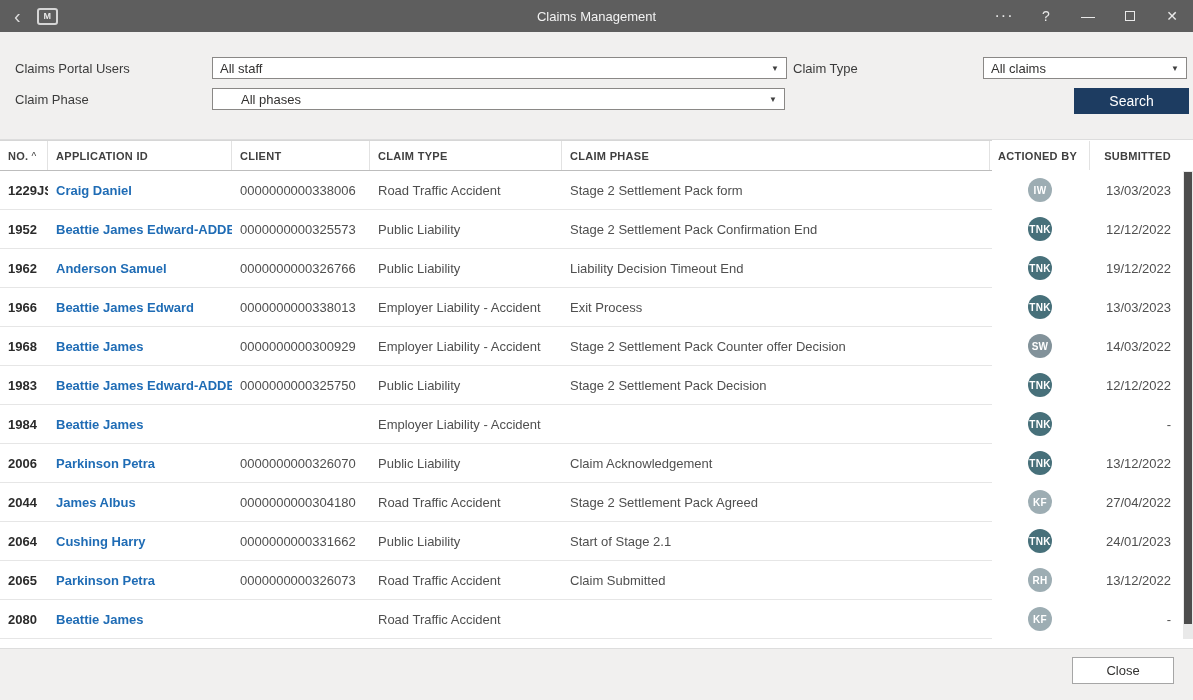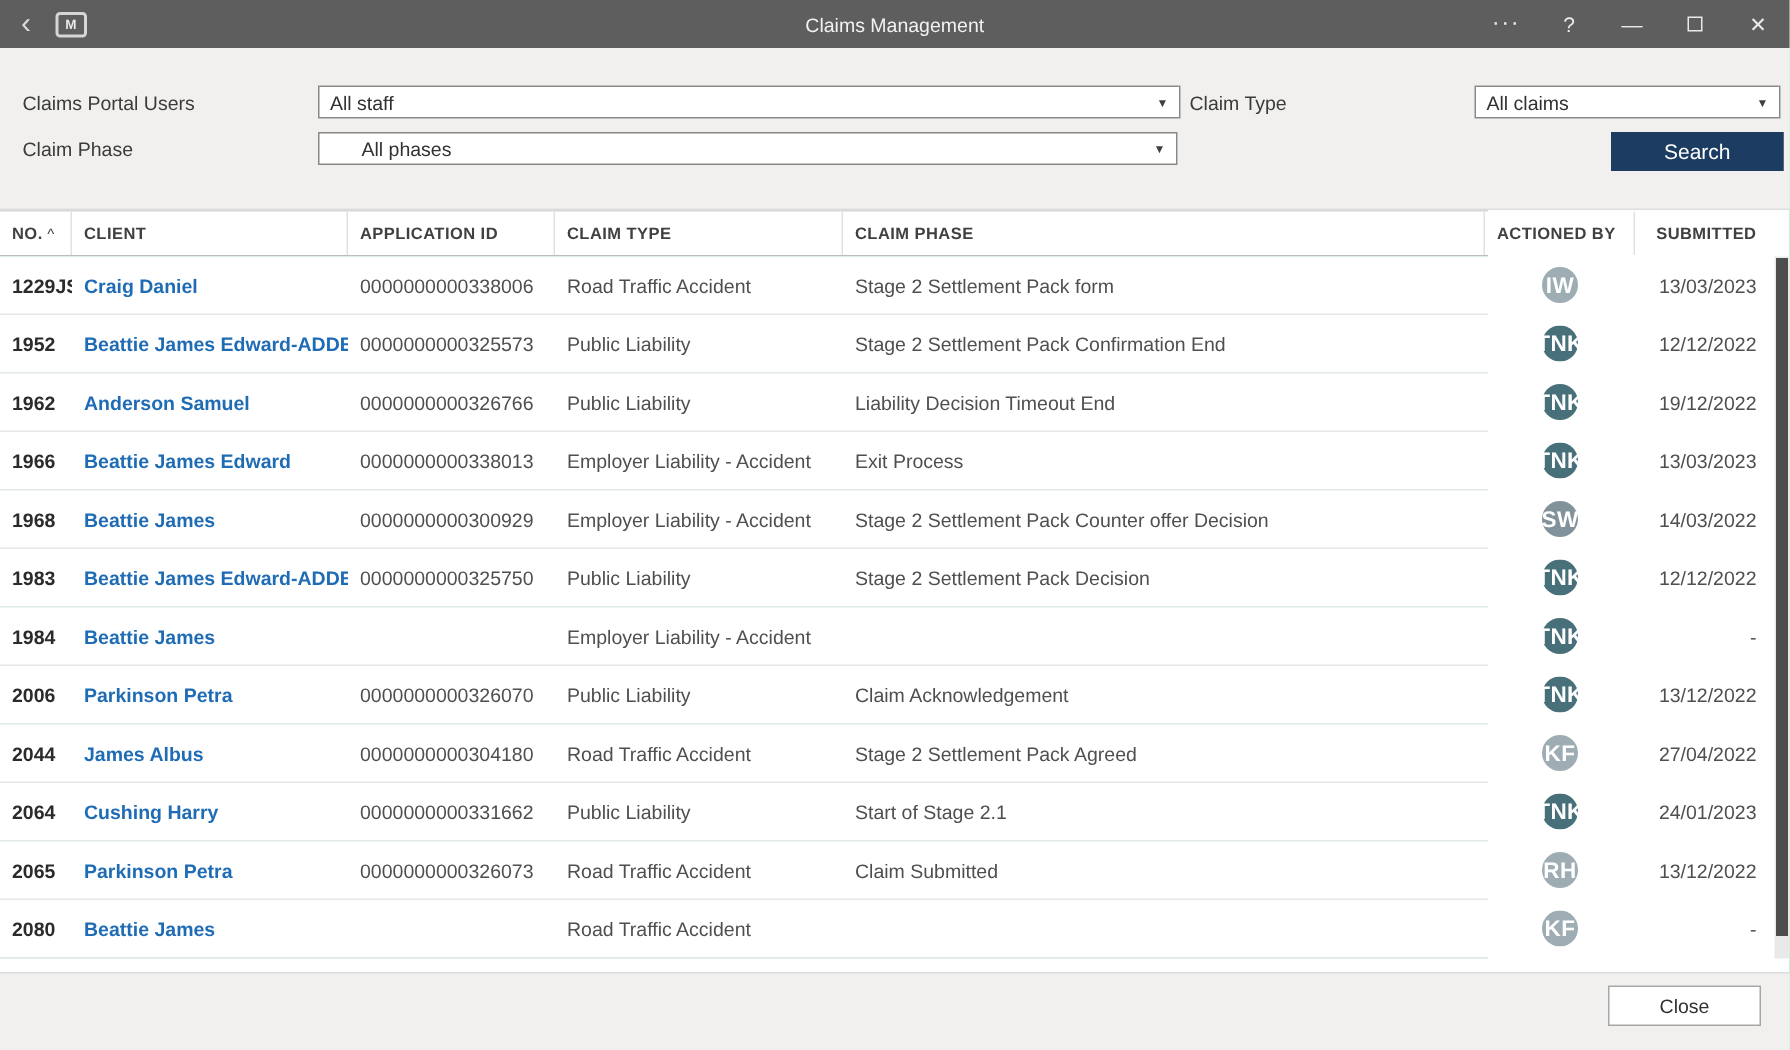--- a/index.html
+++ b/index.html
@@ -54,40 +54,40 @@
     color: #323130; cursor: pointer;
   }
   .caret { font-size: 8px; color: #404040; margin-left: 8px; }
   .search-btn {
     position: absolute; left: 1058px; top: 56px; width: 115px; height: 26px;
     background: var(--accent, #1d3c61); color: #fff; border: 1px solid var(--accent, #1d3c61);
     font-size: 14px; cursor: pointer; font-family: inherit; margin-left: 16px;
   }
 
   
-  .table { position: absolute; top: 140px; left: 0; width: 992px; background: #86efac; }
+  .table { position: absolute; top: 140px; left: 0; width: 992px; background: #4c1d95; }
   .grid { display: grid; grid-template-columns: 48px 184px 138px 192px 428px 100px 93px; }
   .thead { height: 31px; border-top: 1px solid #d6d6d6; border-bottom: 1px solid #bdbdbd; background: #ffffff; }
   .th {
     display: flex; align-items: center; padding-left: 8px;
     font-size: 11px; font-weight: 700; color: #404040; letter-spacing: .3px;
     border-right: 1px solid #e2e2e2; height: 100%; cursor: pointer;
     white-space: nowrap; overflow: hidden;
   }
   .th:last-child { border-right: none; justify-content: flex-end; padding-right: 12px; }
   .sort { font-size: 10px; margin-left: 3px; font-weight: 400; position: relative; top: 1px; }
   .trow { height: 39px; border-bottom: 1px solid #e6e6e6; align-items: center; cursor: pointer; background:#fff; }
   .td { font-size: 13px; color: #4f4f4f; padding-left: 8px; white-space: nowrap; overflow: hidden; }
   .td.no { font-weight: 700; color: #2b2b2b; }
   .td.client { color: var(--link, #1f6cb5); font-weight: 600; }
   .td.sub { text-align: right; padding-right: 12px; }
   .td.avatar-cell { display: flex; justify-content: center; padding: 0; }
   .avatar {
     width: 24px; height: 24px; border-radius: 50%; color: #fff;
-    font-size: 15px; font-weight: 700; display: flex; align-items: center;
+    font-size: 10px; font-weight: 700; display: flex; align-items: center;
     justify-content: center; letter-spacing: .3px; background: #9dadb3;
   }
 
   
   .vscroll { position: absolute; right: 0; top: 171px; width: 10px; height: 468px; background: #e9e9e9; cursor: pointer; }
   .vthumb { position: absolute; top: 1px; left: 1px; right: 1px; height: 452px; background: #4d4d4d; }
 
   
   .footer {
     position: absolute; left: 0; right: 0; bottom: 0; height: 52px;
@@ -141,24 +141,24 @@
   <button class="search-btn">Search</button>
 </div>
 
 <div class="table">
   <div class="grid thead">
       <div class="th">
     <span>NO.</span>
         <span class="sort">^</span>
   </div>
       <div class="th">
+    <span>APPLICATION ID</span>
+  </div>
+      <div class="th">
     <span>CLIENT</span>
-  </div>
-      <div class="th">
-    <span>APPLICATION ID</span>
   </div>
       <div class="th">
     <span>CLAIM TYPE</span>
   </div>
       <div class="th">
     <span>CLAIM PHASE</span>
   </div>
       <div class="th">
     <span>ACTIONED BY</span>
   </div>

